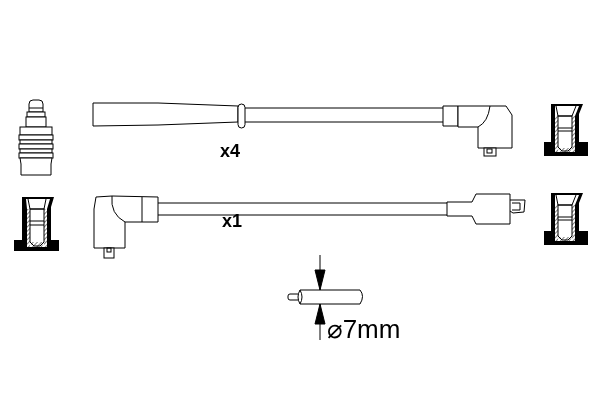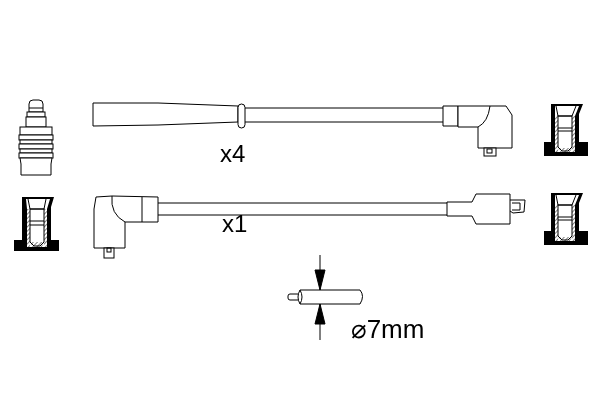--- a/index.html
+++ b/index.html
@@ -1,20 +1,20 @@
 <!DOCTYPE html>
 <html><head>
   <meta charset="utf-8">
   <style>
     html, body { margin: 0; padding: 0; background: #ffffff; }
     body { width: 600px; height: 400px; position: relative; overflow: hidden; font-family: "Liberation Sans", sans-serif; }
     svg { position: absolute; left: 0; top: 0; }
     .lbl { position: absolute; color: #000; font-family: "Liberation Sans", sans-serif; line-height: 1; white-space: nowrap; }
-    .qty { font-size: 24px; }
-    .dia { font-size: 26px; margin-left: 24px; }
+    .qty { font-size: 18px; font-weight: bold; }
+    .dia { font-size: 26px; }
   </style>
 </head>
 <body>
 
 <svg width="600" height="400" viewBox="0 0 600 400" xmlns="http://www.w3.org/2000/svg">
   <defs>
     <pattern id="hatch" width="3" height="3" patternUnits="userSpaceOnUse" patternTransform="rotate(45)">
       <line x1="0" y1="0" x2="0" y2="3" stroke="#000" stroke-width="1"></line>
     </pattern>
     <g id="boot">

